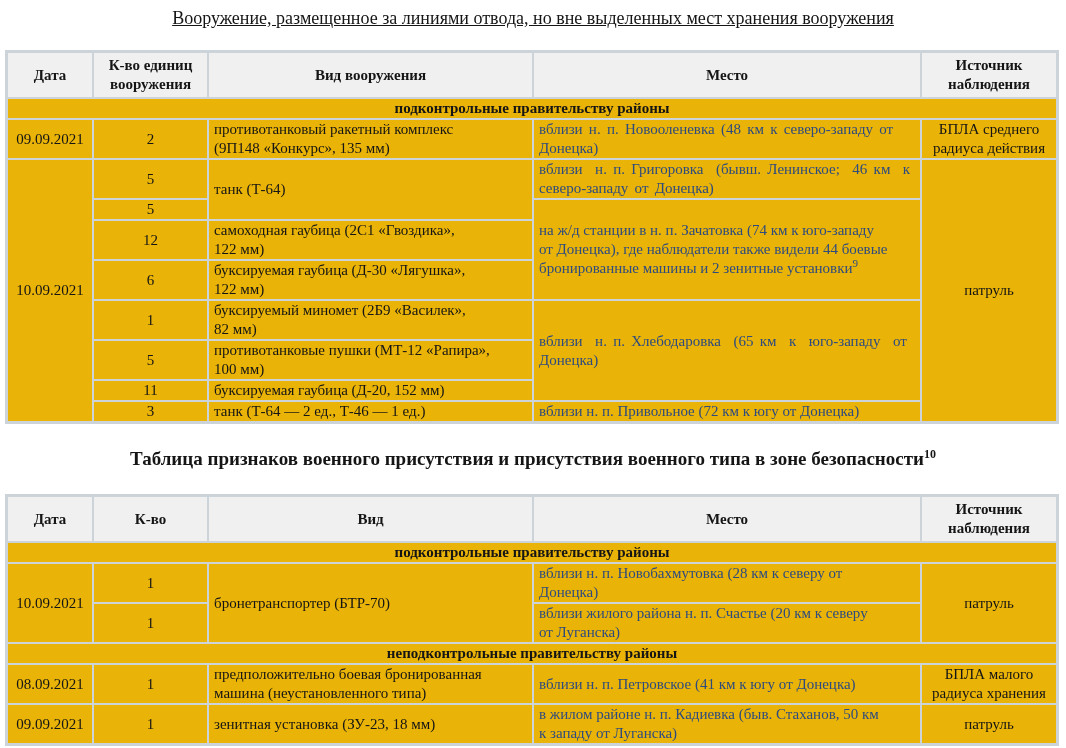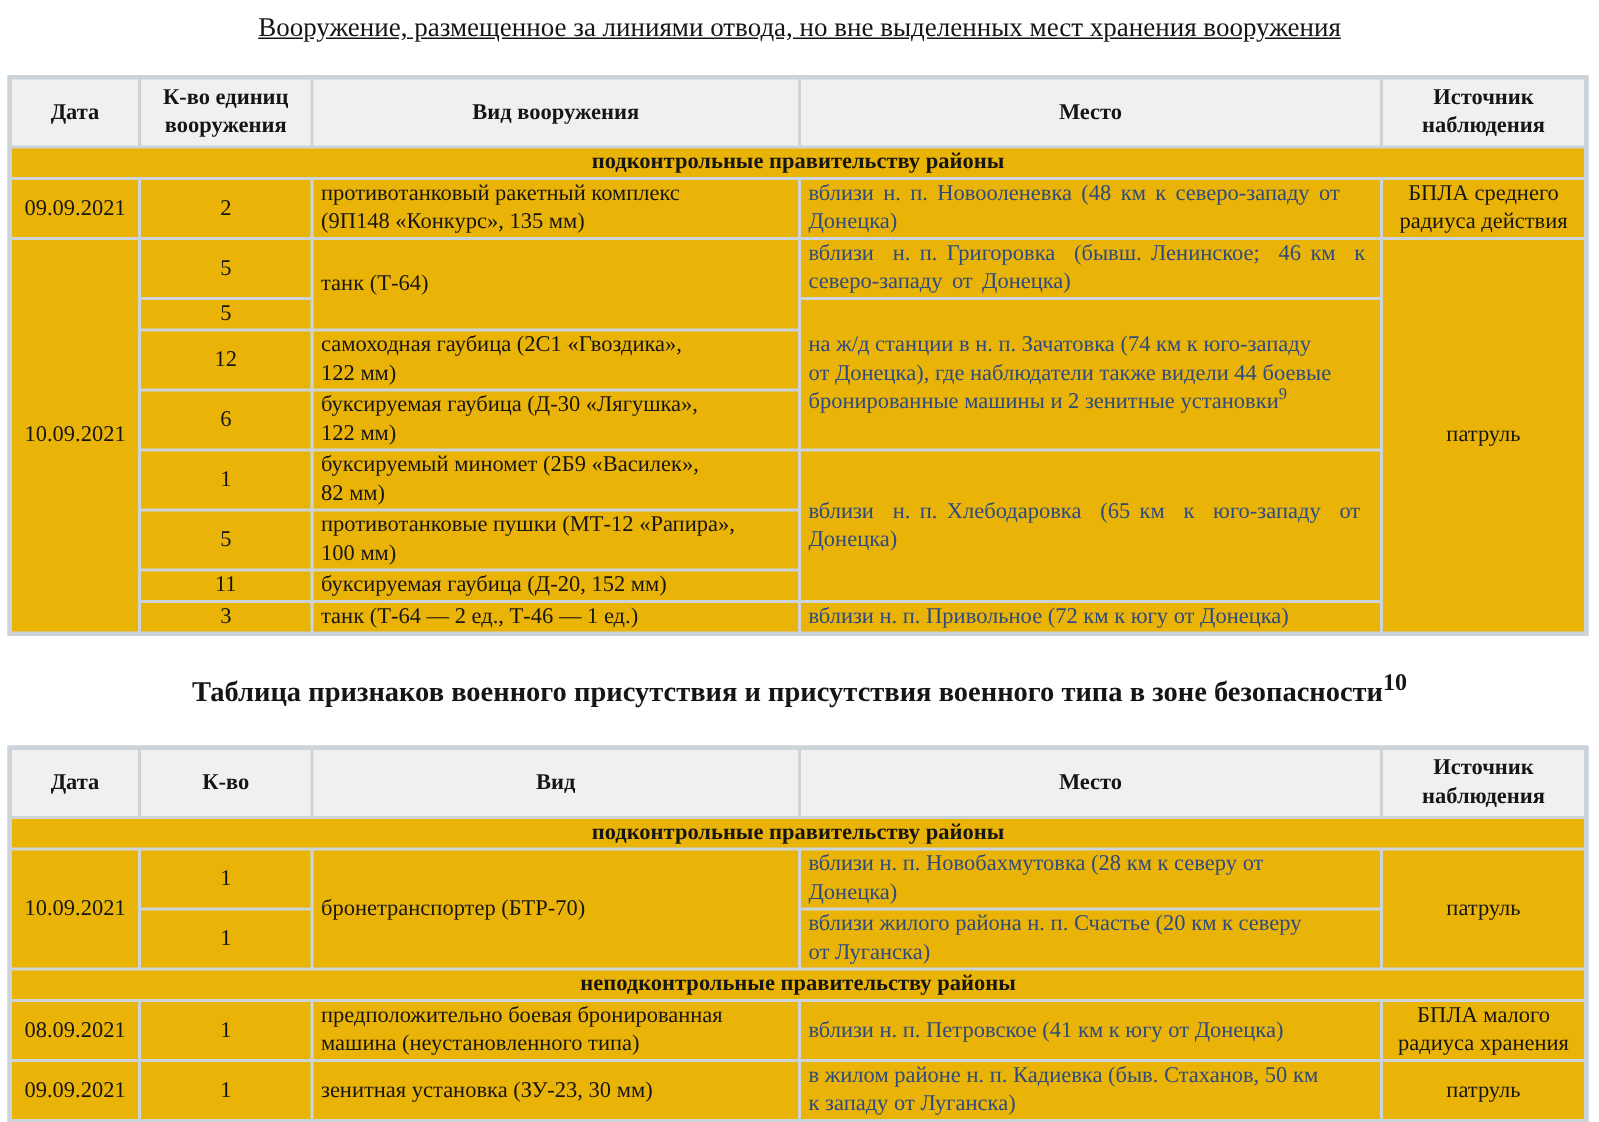--- a/index.html
+++ b/index.html
@@ -15,21 +15,21 @@
   .title1 {
     font-size: 18px; font-weight: normal;
     text-align: center; text-decoration: underline;
     margin: 1px 0 21px 0;
   }
   .title2 {
     font-size: 19px; font-weight: bold;
     text-align: center;
     margin: 23px 0 24px 0;
   }
-  .title2 sup { font-size: 16px; }
+  .title2 sup { font-size: 12px; }
 
   table.grid {
     border-collapse: separate;
     border-spacing: 2px;
     background: #cdd4d9;
     border: 1px solid #cdd4d9;
     width: 1044px;
     table-layout: fixed;
   }
   table.grid th, table.grid td {
@@ -186,21 +186,21 @@
       <td class="c">1</td>
       <td class="pre">предположительно боевая бронированная
 машина (неустановленного типа)</td>
       <td class="pre place"><span>вблизи н. п. Петровское (41 км к югу от Донецка)</span></td>
       <td class="c pre">БПЛА малого
 радиуса хранения</td>
     </tr>
     <tr>
       <td class="c">09.09.2021</td>
       <td class="c">1</td>
-      <td class="pre">зенитная установка (ЗУ-23, 30 мм)</td>
+      <td class="pre">зенитная установка (ЗУ-23, 18 мм)</td>
       <td class="pre place"><span>в жилом районе н. п. Кадиевка (быв. Стаханов, 50 км
 к западу от Луганска)</span></td>
       <td class="c">патруль</td>
     </tr>
   </tbody>
     </table>
 
 </div>
 
 </body></html>

